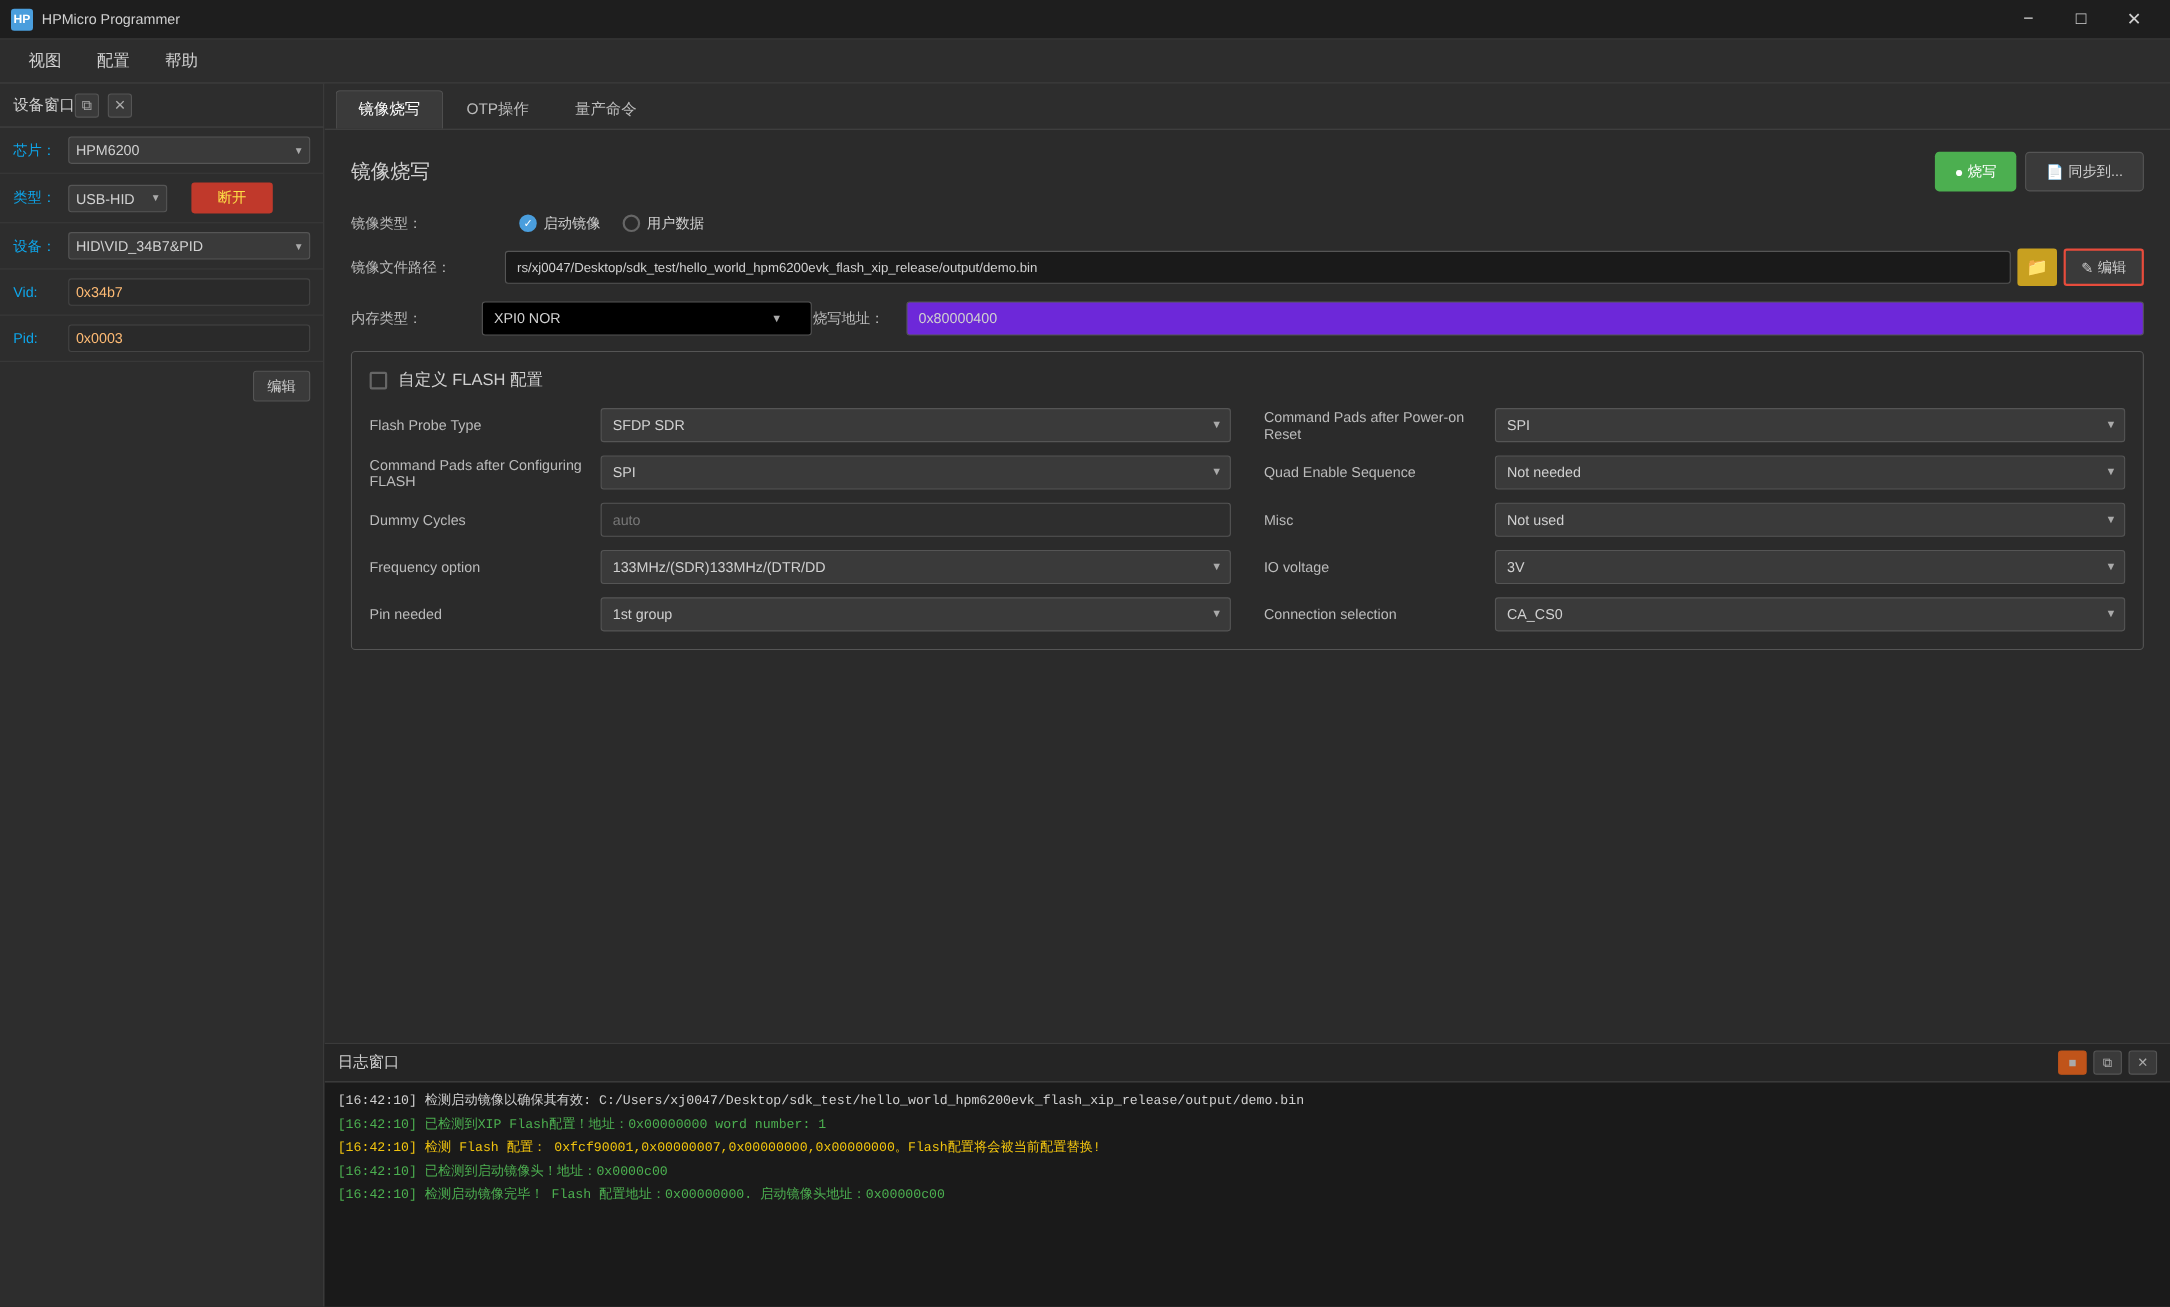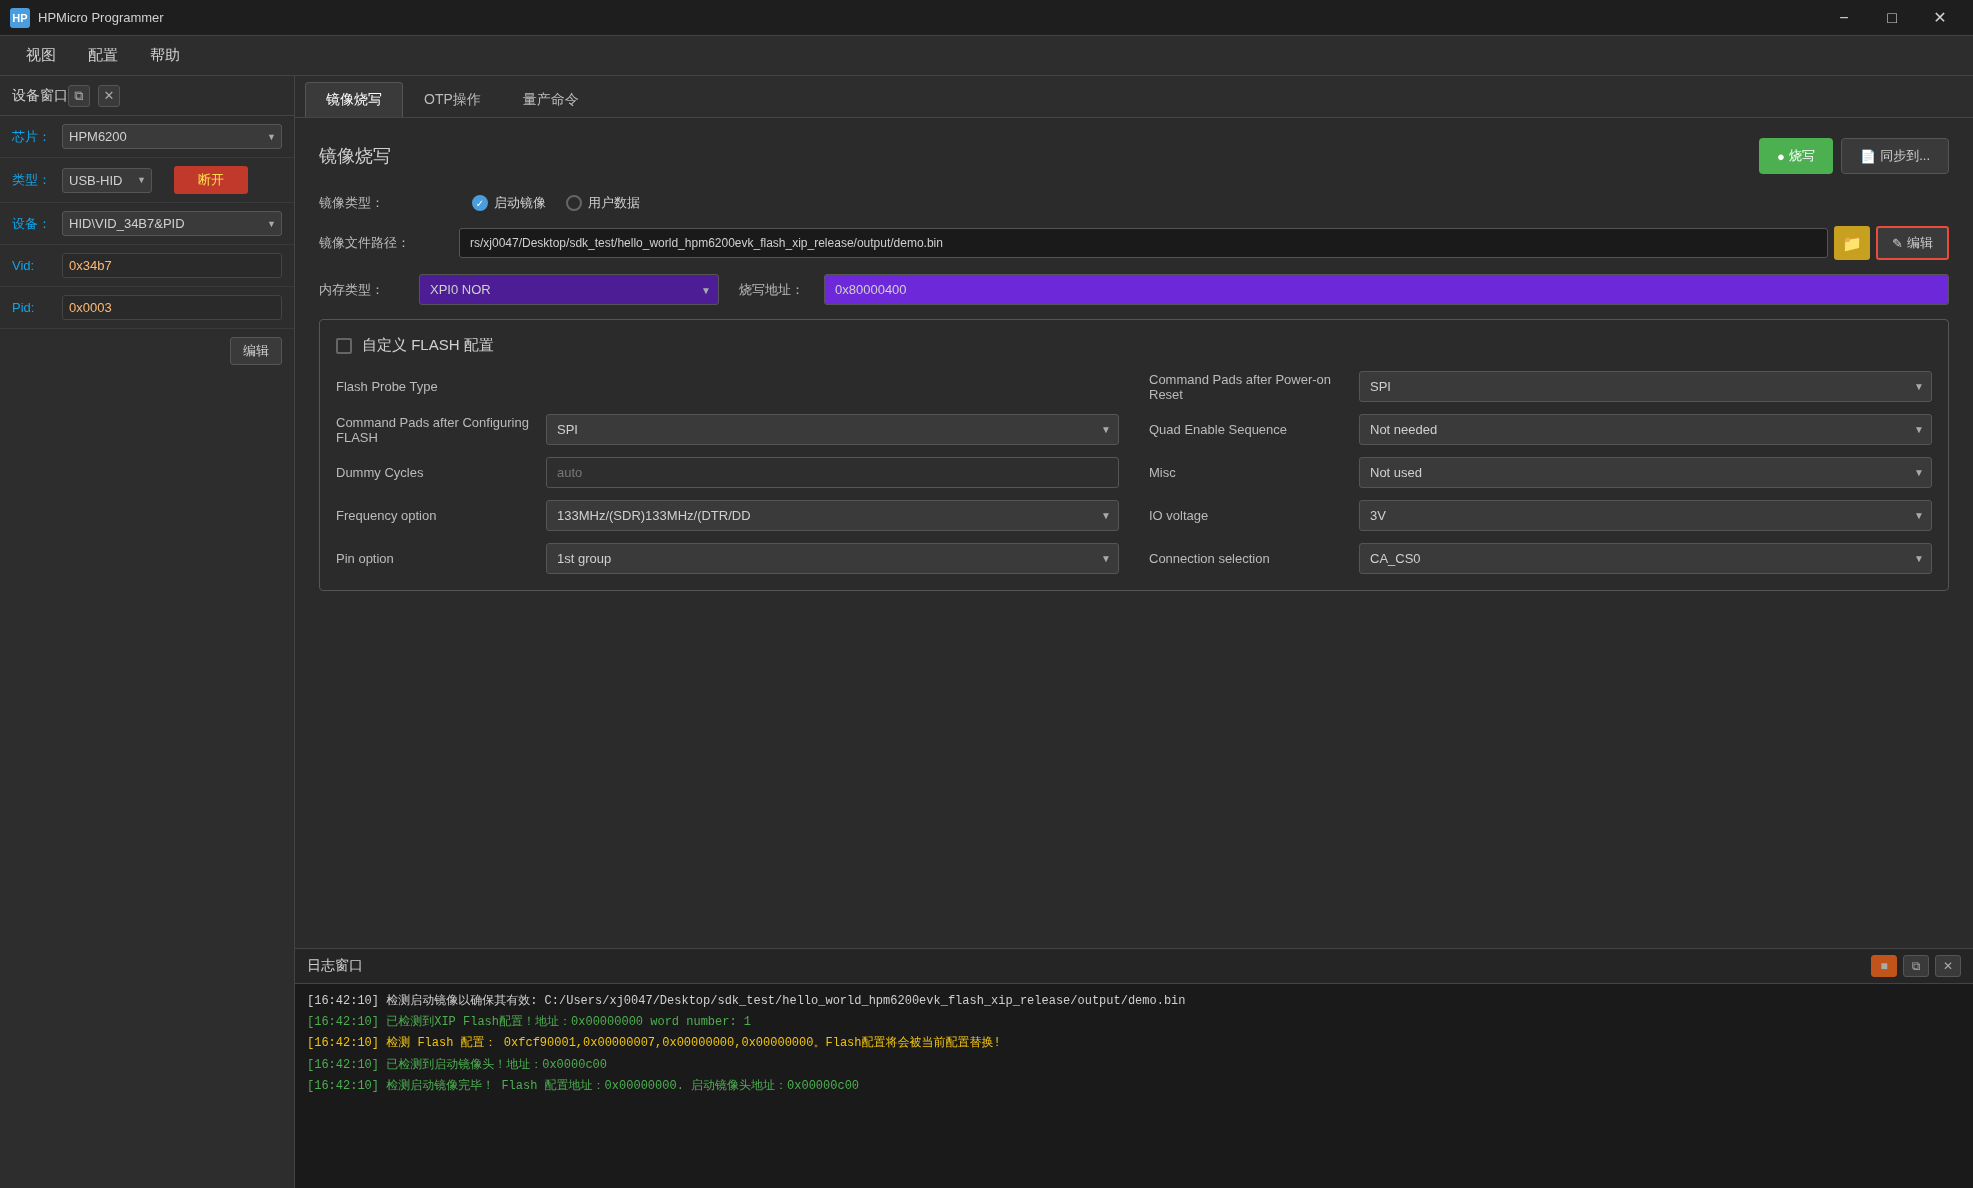--- a/index.html
+++ b/index.html
@@ -347,27 +347,28 @@
       color: #bbb;
       font-size: 13px;
       flex-shrink: 0;
     }
     .mem-select-wrapper {
       position: relative;
       width: 300px;
     }
     .mem-select-wrapper select {
       width: 100%;
-      background: #4c1d95;
+      background: #000000;
       border: 1px solid #555;
       color: #d0d0d0;
       padding: 7px 28px 7px 10px;
       border-radius: 3px;
       font-size: 13px;
       appearance: none;
+      margin-left: 19px;
       -webkit-appearance: none;
     }
     .mem-select-wrapper::after {
       content: '▼';
       position: absolute;
       right: 8px;
       top: 50%;
       transform: translateY(-50%);
       font-size: 10px;
       color: #aaa;
@@ -656,20 +657,25 @@
       <div class="flash-config-section">
         <div class="flash-config-header">
           <div class="checkbox"></div>
           <span class="flash-config-title">自定义 FLASH 配置</span>
         </div>
 
         <div class="config-grid">
 
           <div class="config-item">
             <span class="config-item-label">Flash Probe Type</span>
+            <div class="config-select-wrapper">
+              <select>
+                <option>SFDP SDR</option>
+              </select>
+            </div>
           </div>
 
           <div class="config-item">
             <span class="config-item-label">Command Pads after Power-on Reset</span>
             <div class="config-select-wrapper">
               <select>
                 <option>SPI</option>
               </select>
             </div>
           </div>
@@ -718,21 +724,21 @@
           <div class="config-item">
             <span class="config-item-label">IO voltage</span>
             <div class="config-select-wrapper">
               <select>
                 <option>3V</option>
               </select>
             </div>
           </div>
 
           <div class="config-item">
-            <span class="config-item-label">Pin option</span>
+            <span class="config-item-label">Pin needed</span>
             <div class="config-select-wrapper">
               <select>
                 <option>1st group</option>
               </select>
             </div>
           </div>
 
           <div class="config-item">
             <span class="config-item-label">Connection selection</span>
             <div class="config-select-wrapper">

